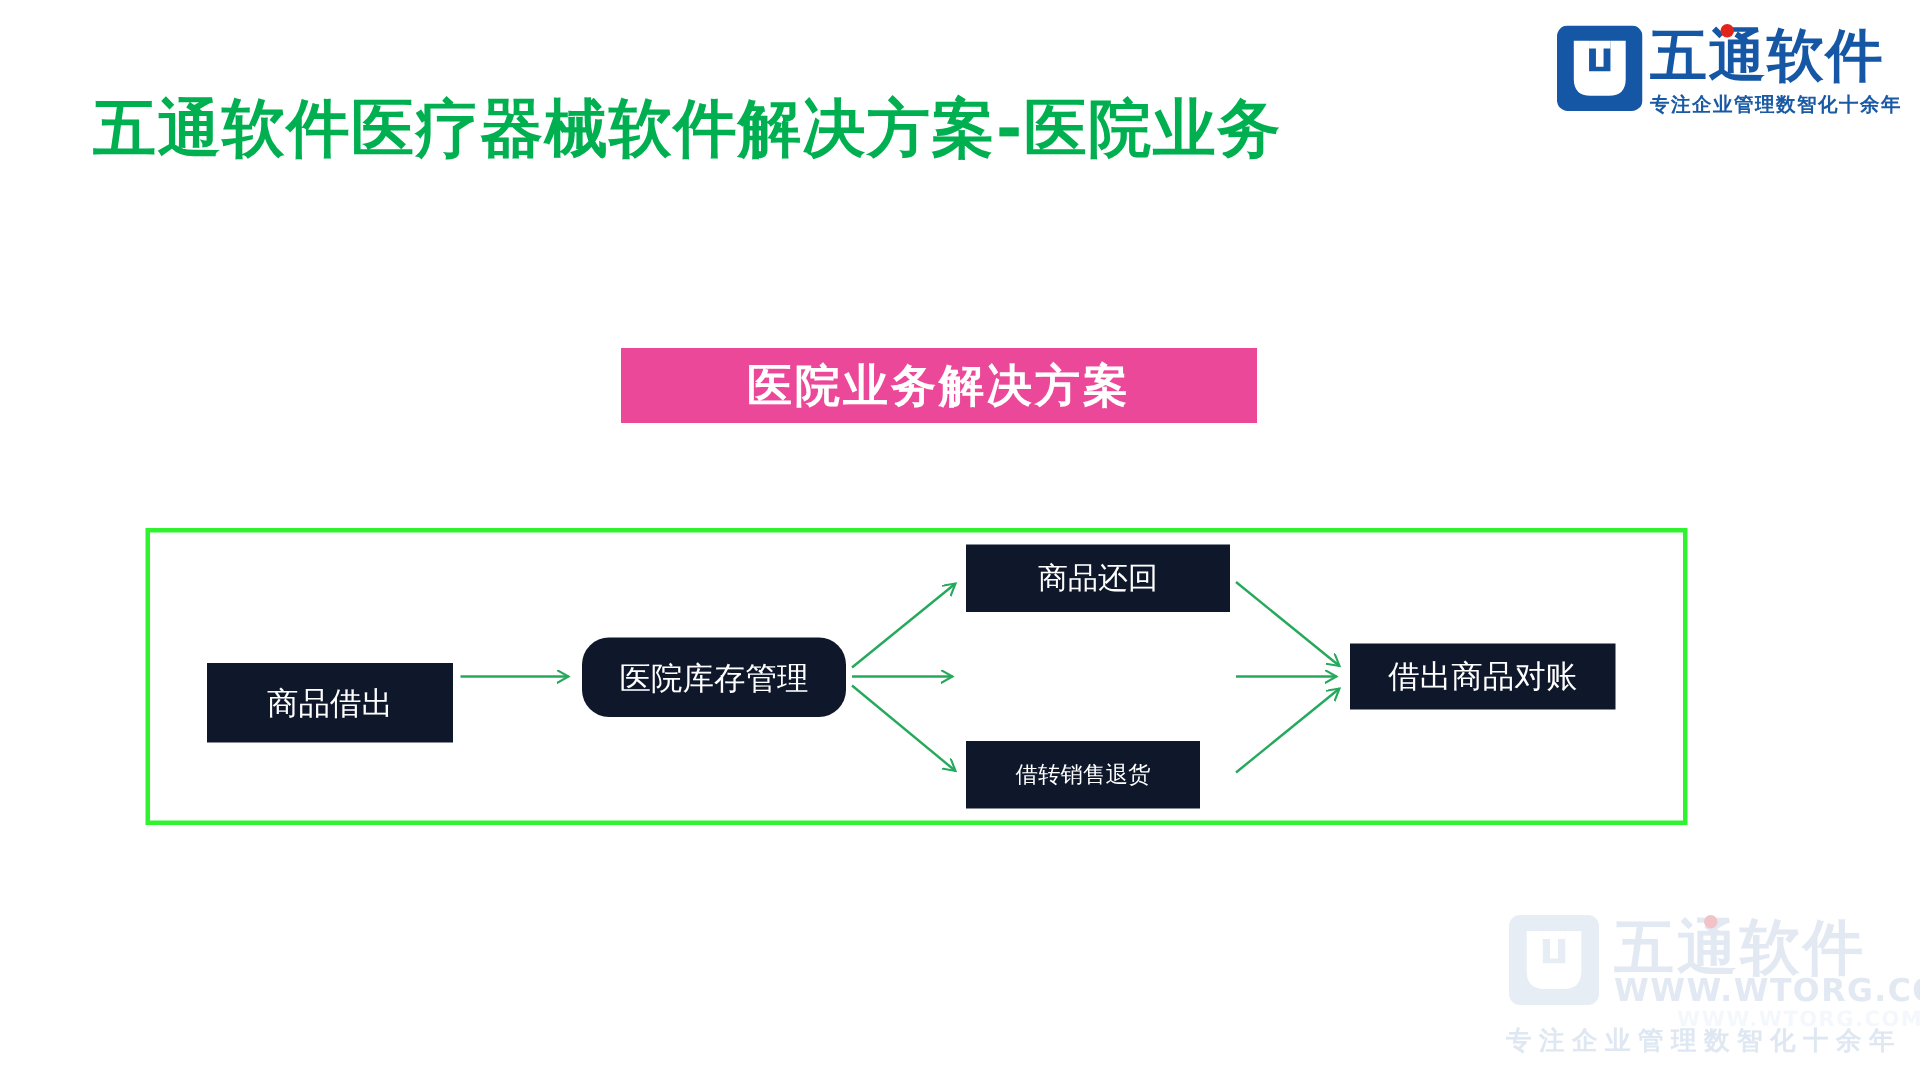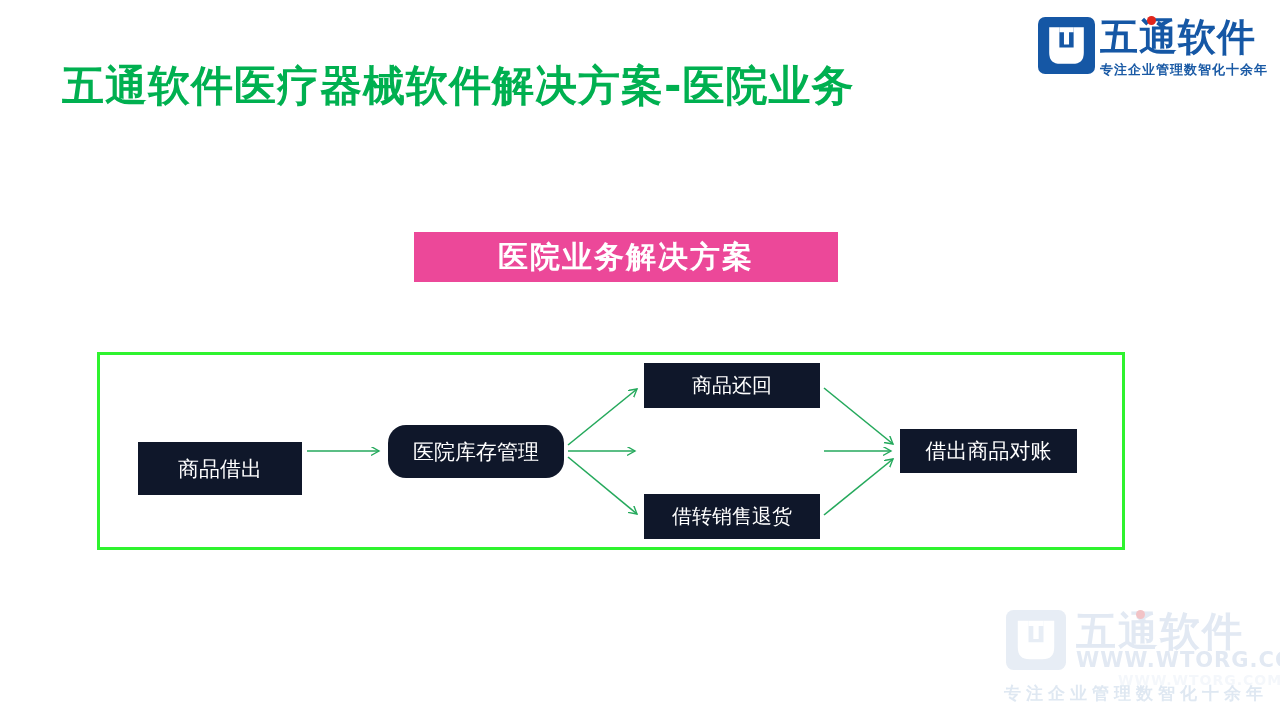--- a/index.html
+++ b/index.html
@@ -87,21 +87,21 @@
     display: flex;
     align-items: center;
     justify-content: center;
     font-size: 21px;
     white-space: nowrap;
   }
   .node-lend            { left: 38px;  top: 70px;  width: 164px; height: 53px; margin-top: 17px; }
   .node-inventory       { left: 288px; top: 70px;  width: 176px; height: 53px; border-radius: 18px; }
   .node-return          { left: 544px; top: 8px;   width: 176px; height: 45px; font-size: 20px; }
   .node-loan-sale       { left: 544px; top: 74px;  width: 176px; height: 44px; font-size: 20px; }
-  .node-loan-refund     { left: 544px; top: 139px; width: 176px; height: 45px; font-size: 20px; }
+  .node-loan-refund     { left: 544px; top: 139px; width: 156px; height: 45px; font-size: 15px; }
   .node-reconciliation  { left: 800px; top: 74px;  width: 177px; height: 44px; }
   .flow-arrows { position: absolute; left: 0; top: 0; width: 1028px; height: 198px; }
 
   
   .watermark {
     position: absolute;
     left: 998px; top: 602px;
     width: 270px; height: 110px;
     pointer-events: none;
   }

